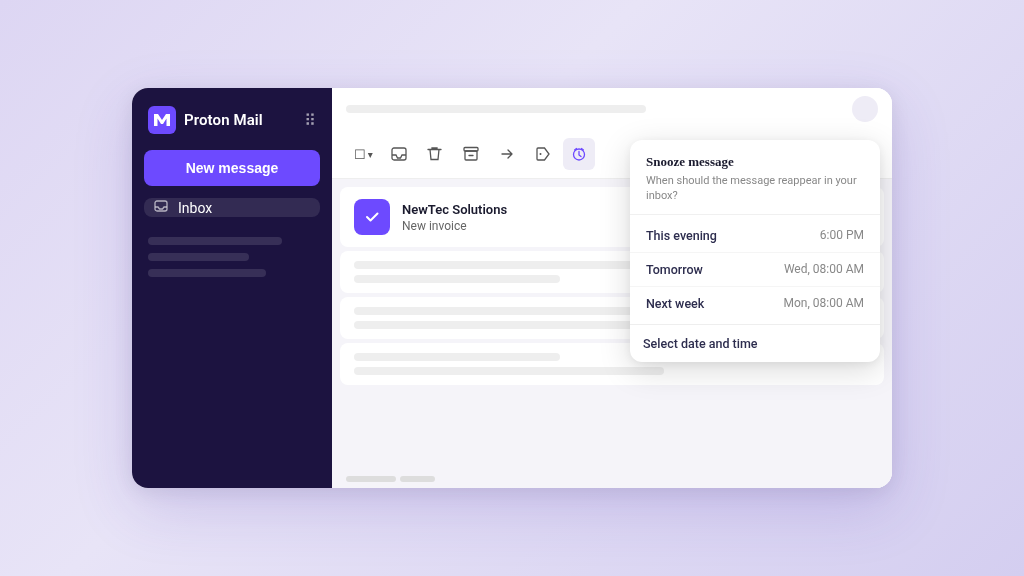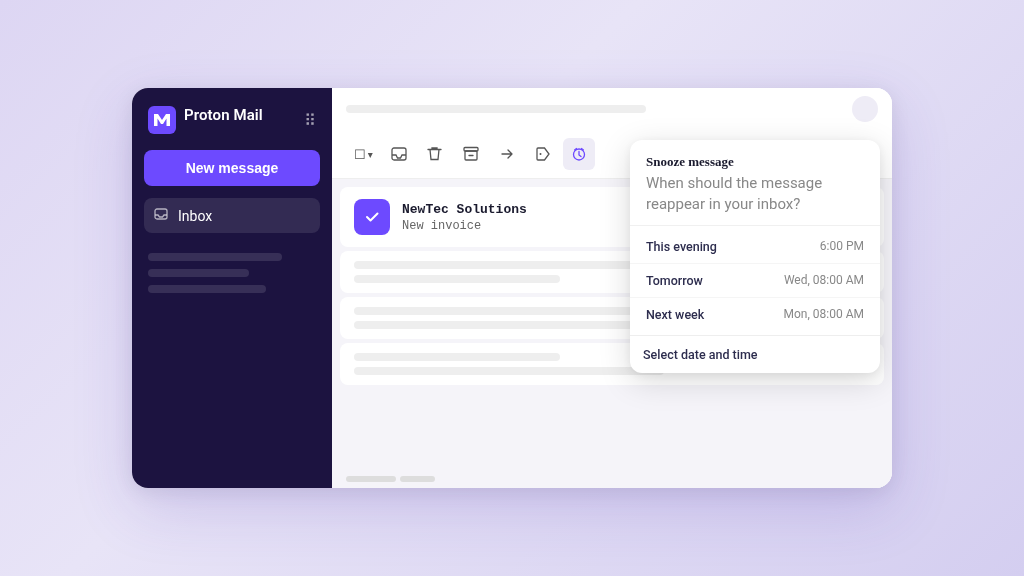--- a/index.html
+++ b/index.html
@@ -40,20 +40,21 @@
     .sidebar-header {
       display: flex;
       align-items: center;
       justify-content: space-between;
       padding: 0 4px;
       margin-bottom: 4px;
     }
 
     .logo-area {
       display: flex;
+      align-items: center;
       gap: 8px;
     }
 
     .logo-icon {
       width: 28px;
       height: 28px;
     }
 
     .logo-text {
       color: white;
@@ -84,21 +85,21 @@
     .sidebar-nav {
       display: flex;
       flex-direction: column;
       gap: 4px;
     }
 
     .nav-item {
       display: flex;
       align-items: center;
       gap: 10px;
-      padding: 9px 10px;
+      padding: 1px 10px;
       border-radius: 8px;
       cursor: pointer;
       color: rgba(255,255,255,0.8);
       font-size: 14px;
     }
 
     .nav-item.active {
       background: rgba(255,255,255,0.1);
       color: white;
     }
@@ -197,21 +198,20 @@
       overflow: hidden;
     }
 
     .email-item {
       background: white;
       border-radius: 8px;
       padding: 12px 14px;
       display: flex;
       align-items: center;
       gap: 12px;
-      font-family: Liberation Mono, monospace;
     }
 
     .email-avatar {
       width: 36px;
       height: 36px;
       background: #6d4aff;
       border-radius: 8px;
       display: flex;
       align-items: center;
       justify-content: center;
@@ -291,21 +291,21 @@
 
     .snooze-title {
       font-size: 13px;
       font-weight: 700;
       color: #1a1a2e;
       margin-bottom: 3px;
       font-family: Liberation Serif, serif;
     }
 
     .snooze-subtitle {
-      font-size: 15px;
+      font-size: 11px;
       color: #888;
       line-height: 1.4;
     }
 
     .snooze-options {
       padding: 4px 0;
     }
 
     .snooze-option {
       display: flex;

